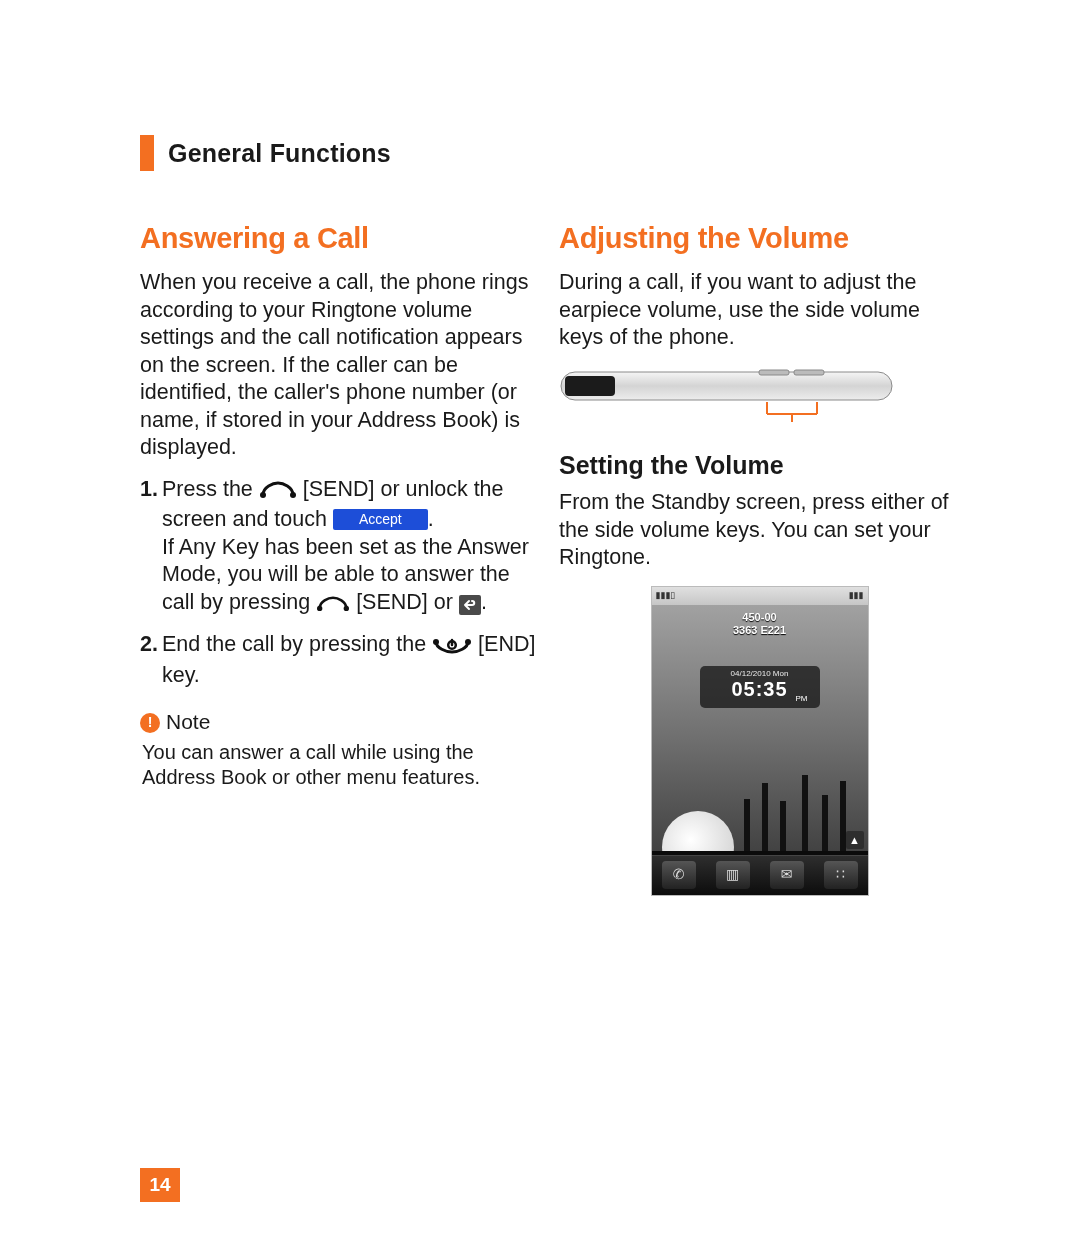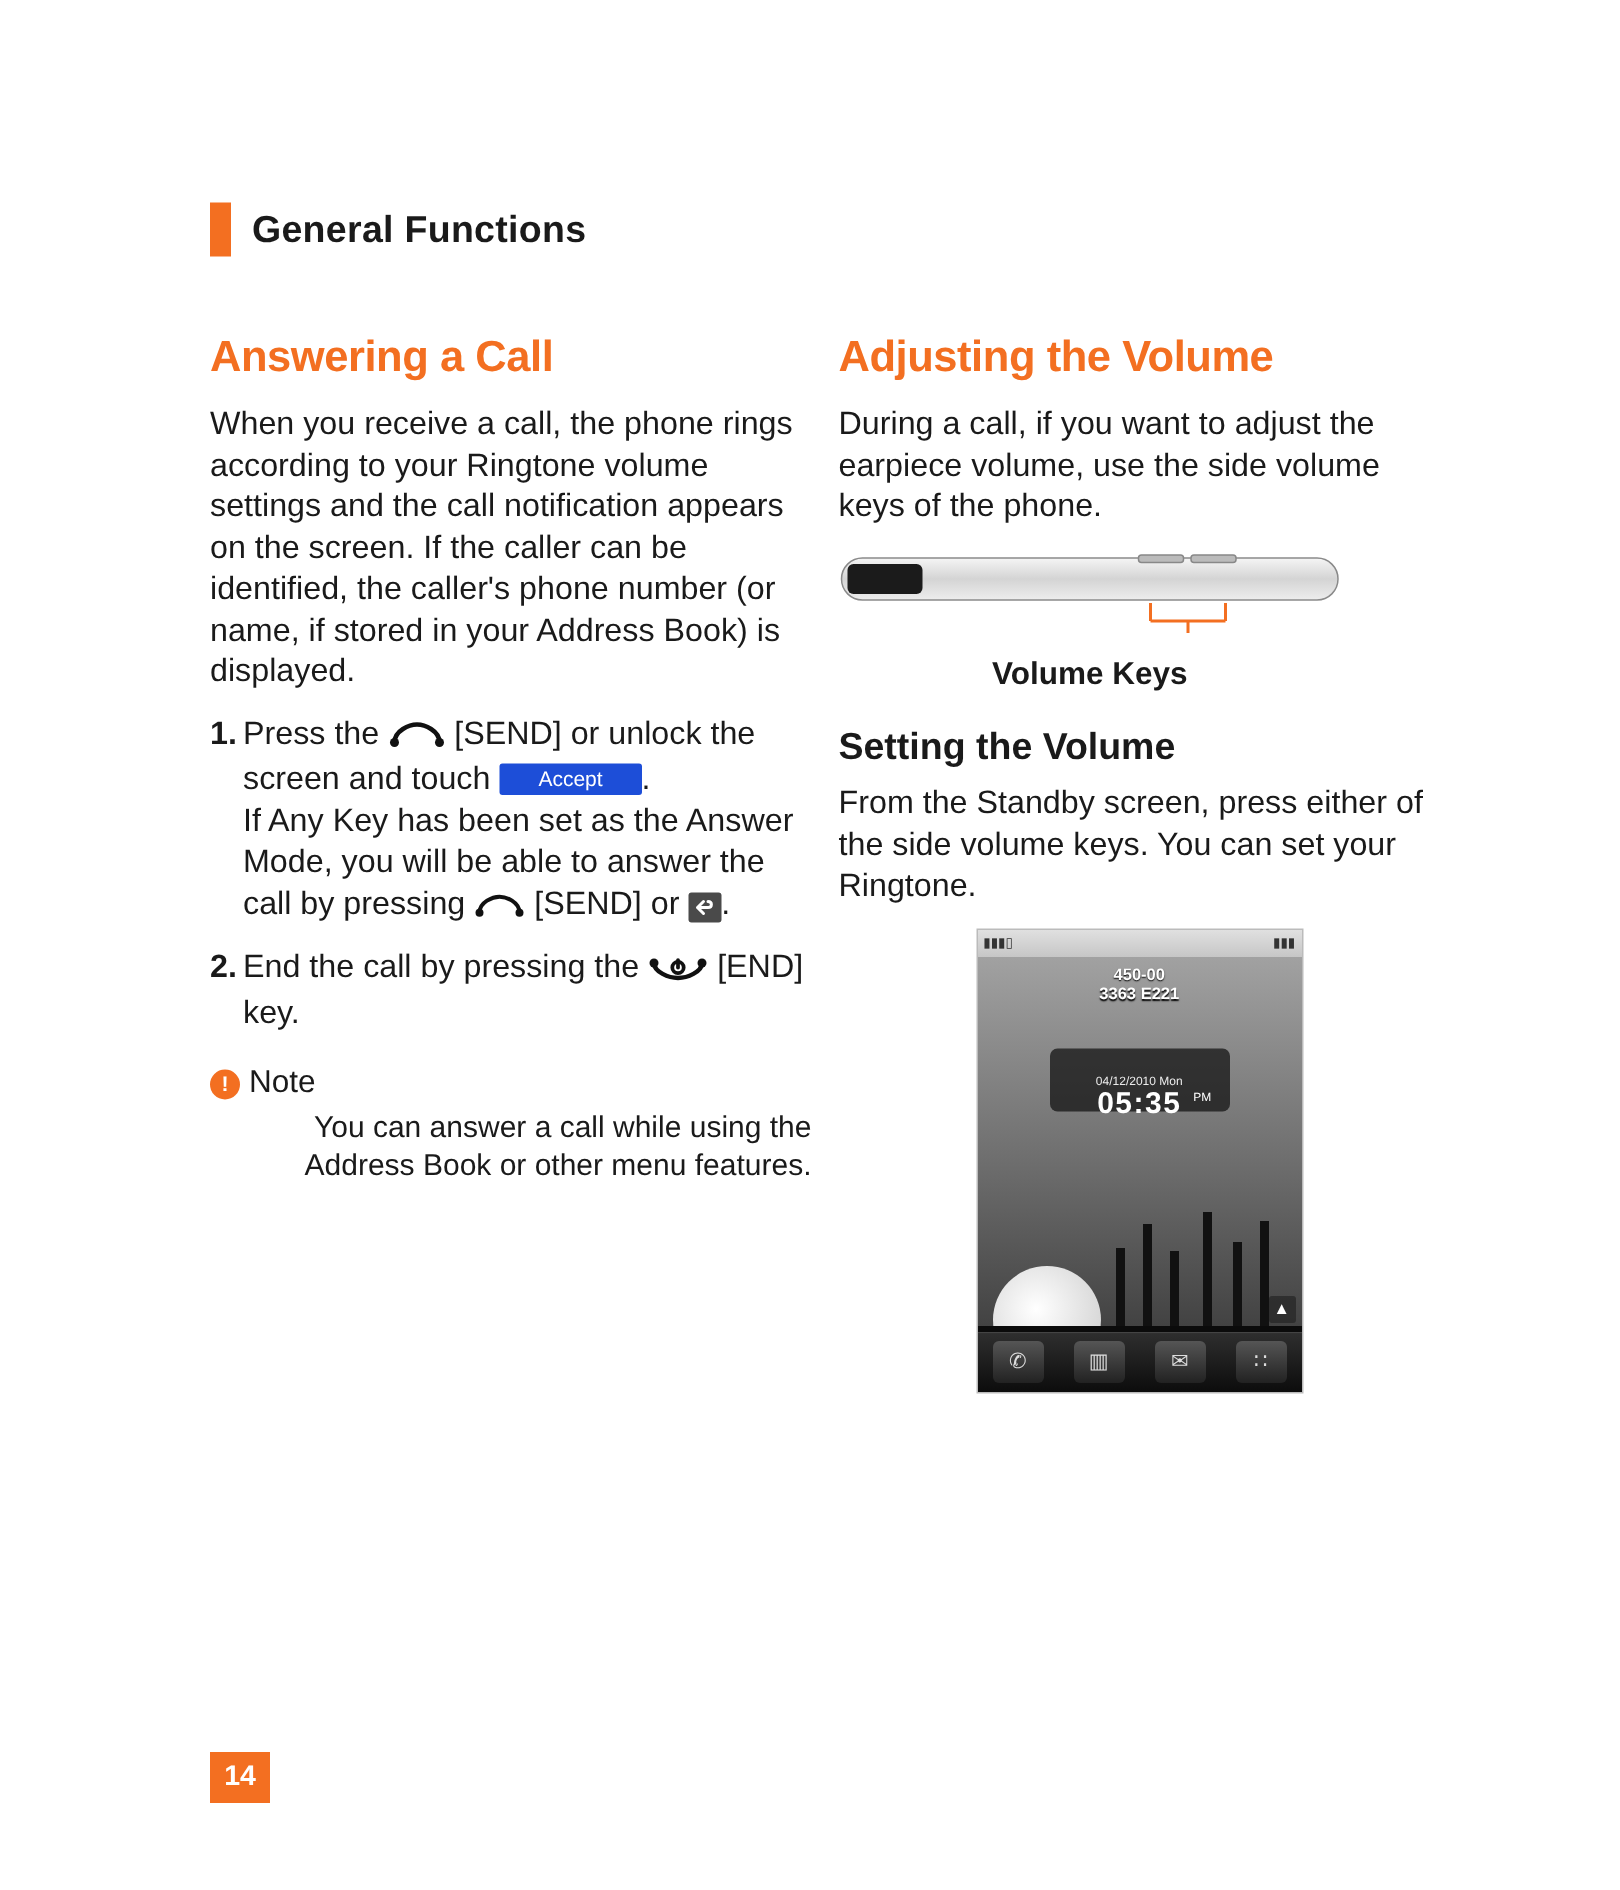--- a/index.html
+++ b/index.html
@@ -92,21 +92,21 @@
   }
   .note-block { margin-top: 20px; }
   .note-head { display: flex; align-items: center; gap: 6px; margin-bottom: 4px; }
   .note-bang {
     width: 20px; height: 20px; border-radius: 50%;
     background: #f36f21; color: #fff;
     display: inline-flex; align-items: center; justify-content: center;
     font-weight: 700; font-size: 14px;
   }
   .note-label { font-weight: 400; font-size: 21px; }
-  .note-text { font-size: 20px; line-height: 1.25; padding-left: 2px; text-align: right; }
+  .note-text { font-size: 20px; line-height: 1.25; padding-left: 2px; }
   .page-number {
     position: absolute;
     left: 140px;
     bottom: 58px;
     width: 40px; height: 34px;
     background: #f36f21;
     color: #fff;
     font-weight: 700;
     font-size: 19px;
     display: flex; align-items: center; justify-content: center;
@@ -141,21 +141,21 @@
   }
   .phone-shot .clock {
     margin: 28px auto 0;
     width: 120px; height: 42px;
     background: rgba(20,20,20,0.75);
     border-radius: 5px;
     text-align: center;
     color: #fff;
     position: relative;
   }
-  .phone-shot .clock .date { font-size: 8px; padding-top: 17px; opacity: .9; }
+  .phone-shot .clock .date { font-size: 8px; padding-top: 3px; opacity: .9; }
   .phone-shot .clock .time { font-size: 20px; font-weight: 700; letter-spacing: 1px; line-height: 1; }
   .phone-shot .clock .pm { font-size: 8px; position: absolute; right: 12px; top: 28px; }
   .phone-shot .silhouette {
     position: absolute; bottom: 40px; left: 0; right: 0; height: 90px;
     overflow: hidden;
   }
   .phone-shot .sun {
     position: absolute; left: 10px; bottom: -28px;
     width: 72px; height: 72px; border-radius: 50%;
     background: radial-gradient(circle at 40% 40%, #fff, #c9c9c9);
@@ -268,21 +268,20 @@
               <stop offset="1" stop-color="#ededed"></stop>
             </linearGradient>
           </defs>
           <rect x="2" y="6" rx="14" ry="14" width="331" height="28" fill="url(#metal)" stroke="#8a8a8a"></rect>
           <rect x="6" y="10" width="50" height="20" rx="4" fill="#1b1b1b"></rect>
           <rect x="200" y="4" width="30" height="5" rx="2" fill="#bbb" stroke="#888"></rect>
           <rect x="235" y="4" width="30" height="5" rx="2" fill="#bbb" stroke="#888"></rect>
           <path d="M208 36 L208 48 M258 36 L258 48 M208 48 L258 48 M233 48 L233 56" stroke="#f36f21" stroke-width="2" fill="none"></path>
         </svg>
       </div>
-      <div class="vk-label">Volume Keys</div>
 
       <div class="subsection-heading">Setting the Volume</div>
       <p class="body-p">From the Standby screen, press either of the side volume keys. You can set your Ringtone.</p>
 
       <div class="phone-shot">
         <div class="statusbar">
           <span>▮▮▮▯</span>
           <span>▮▮▮</span>
         </div>
         <div class="carrier">

